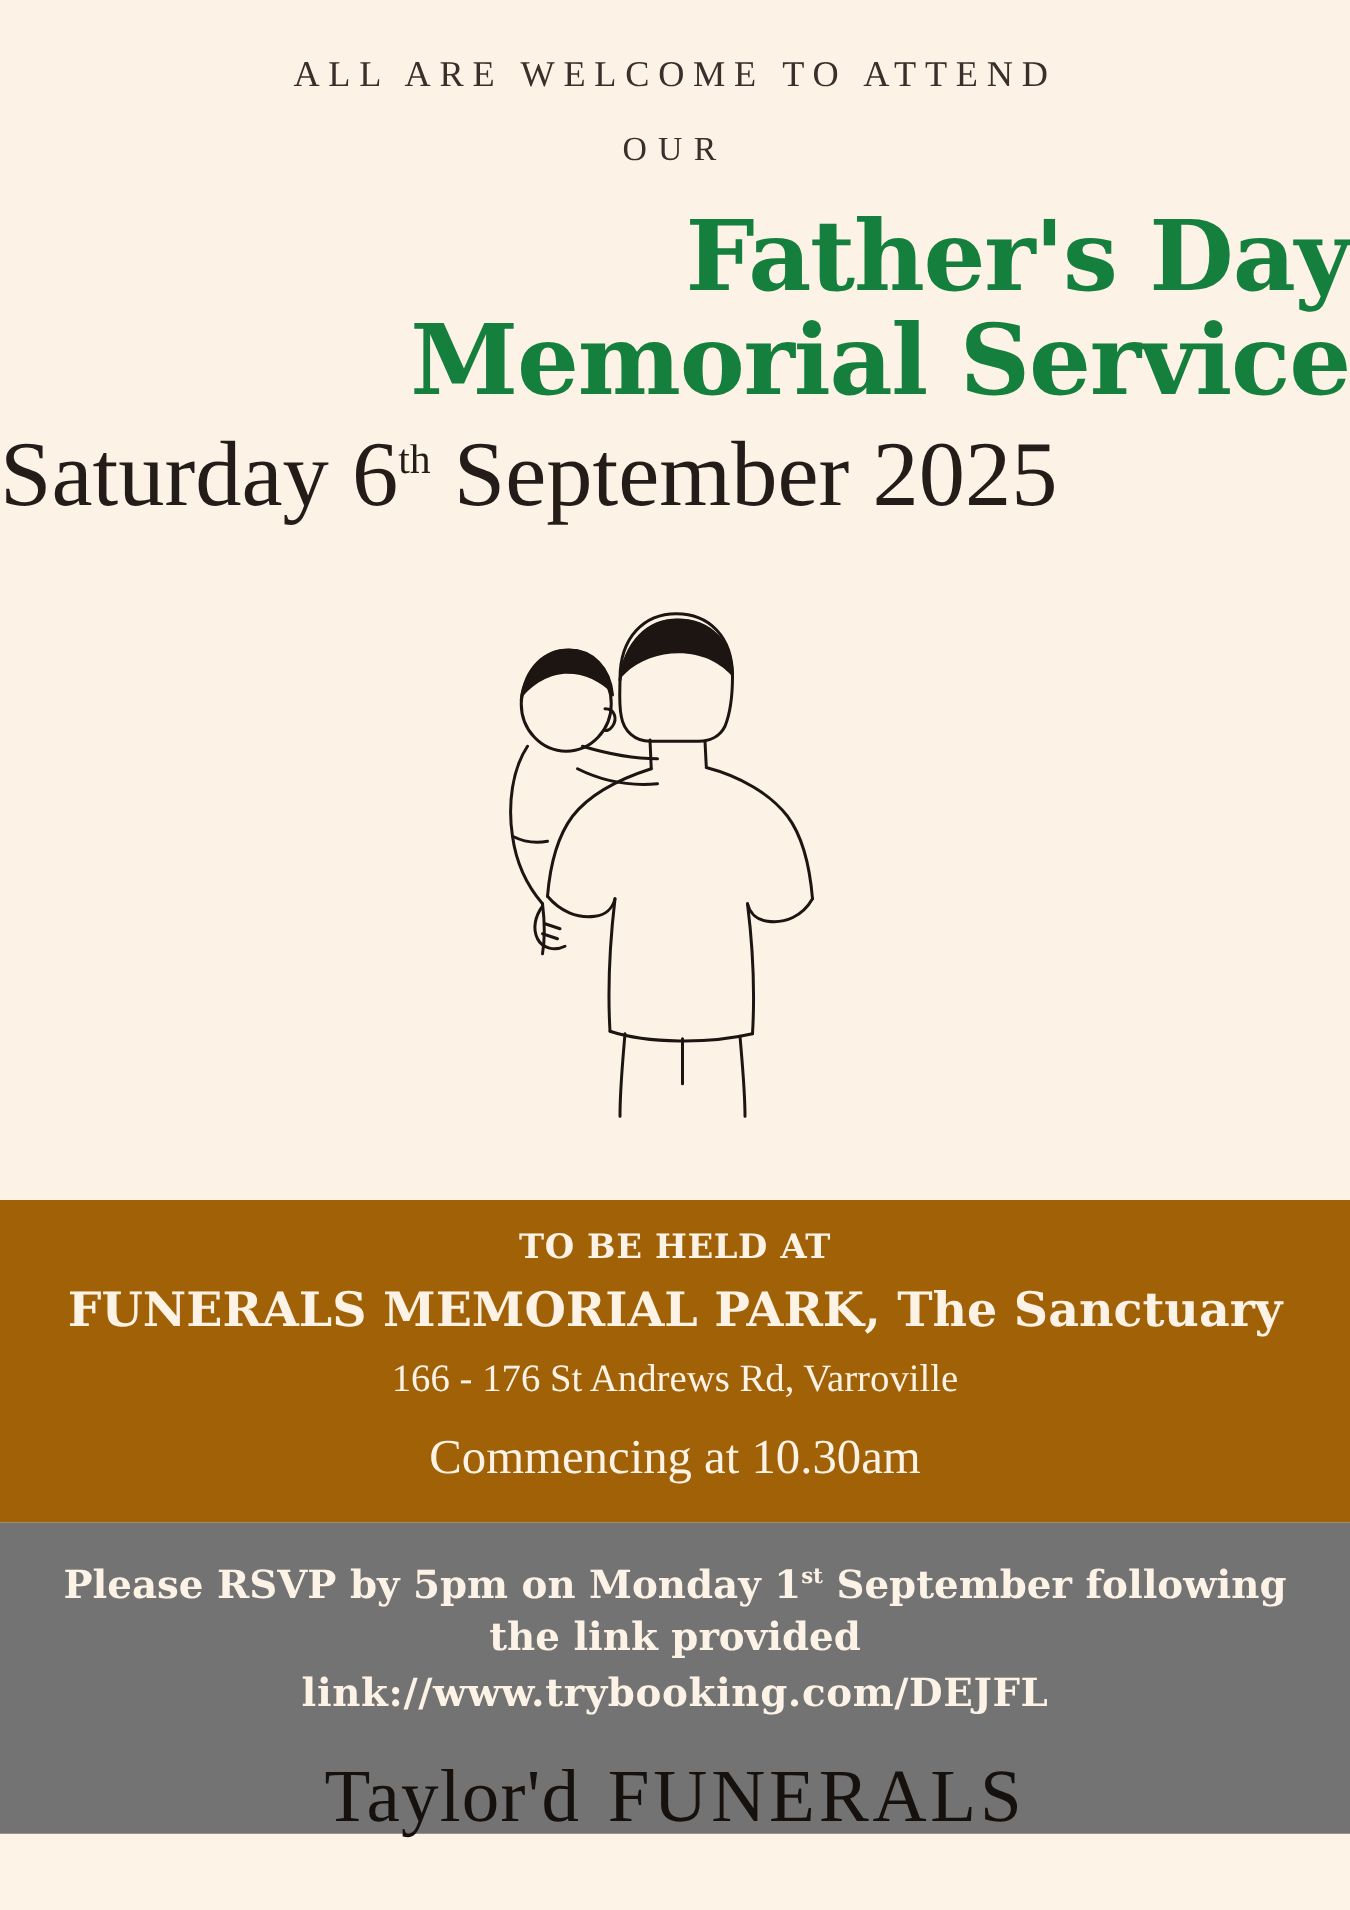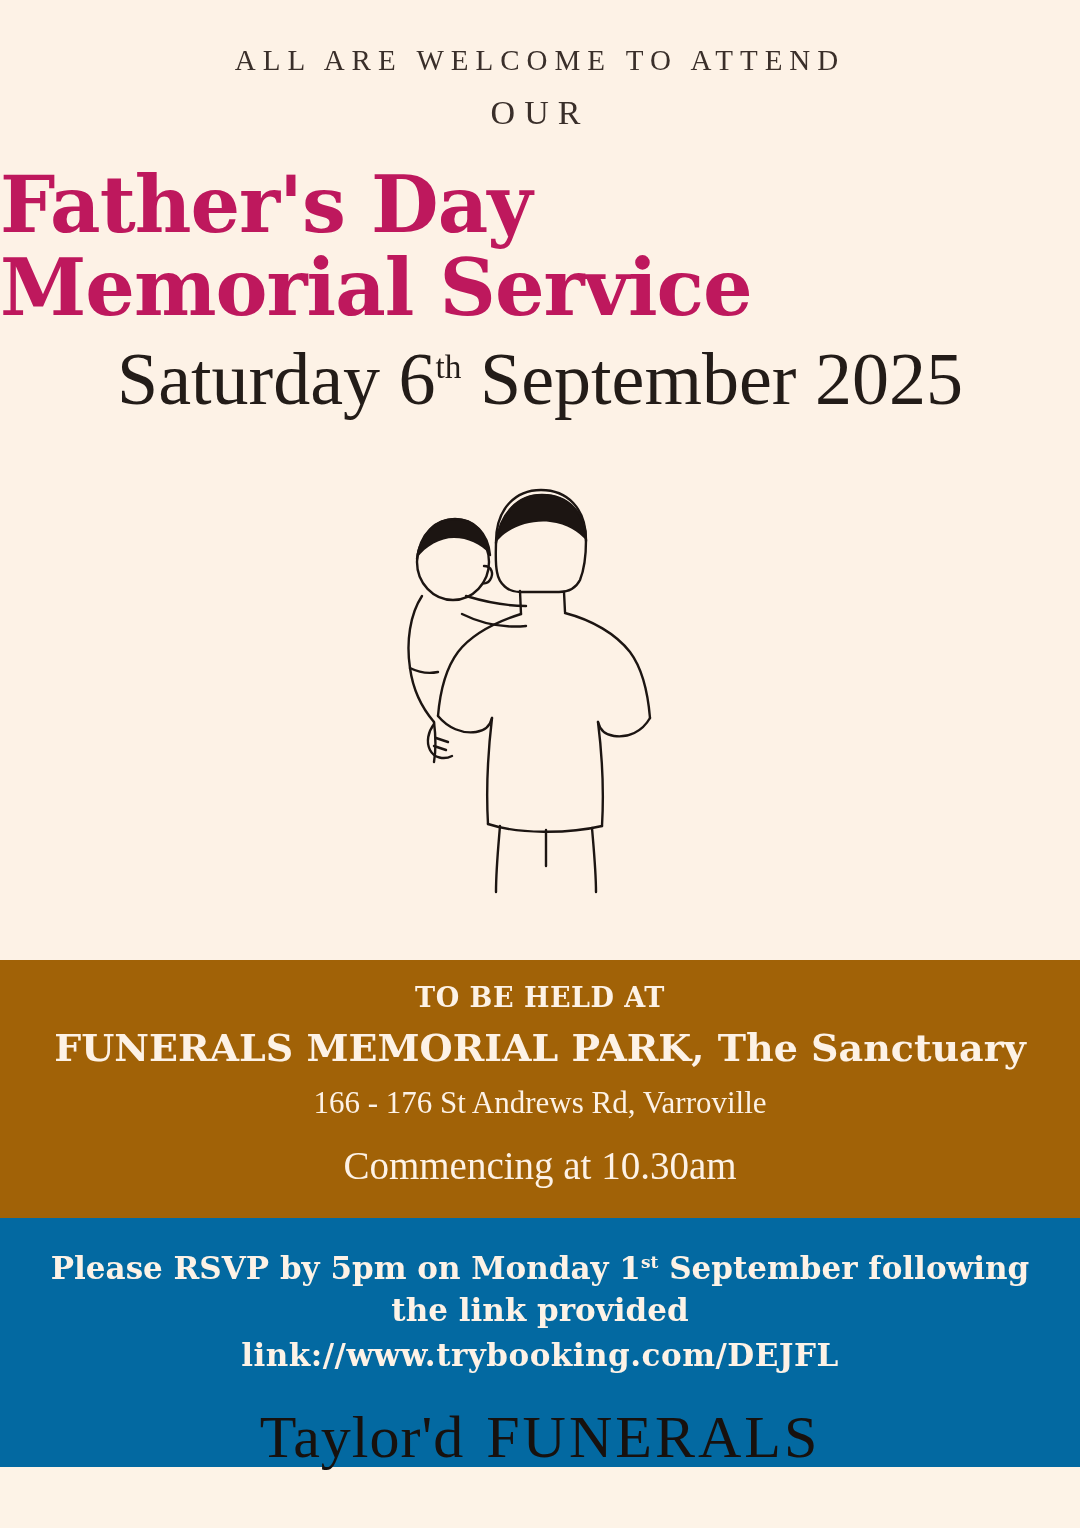--- a/index.html
+++ b/index.html
@@ -38,39 +38,38 @@
     font-family: "Liberation Serif", serif;
     color: #3a2f2a;
     letter-spacing: 7px;
     font-size: 29px;
     line-height: 1.55;
     font-weight: 400;
   }
   .eyebrow .line2 {
     display: block;
     letter-spacing: 9px;
-    font-size: 34px;
-    margin-top: 4px;
+    font-size: 27px;
+    margin-top: 16px;
   }
 
   .title {
-    text-align: left;
-    font-family: "DejaVu Serif", serif;
-    font-weight: 700;
-    color: #be185d;
+    text-align: right;
+    font-family: "DejaVu Serif", serif;
+    font-weight: 700;
+    color: #15803d;
     font-size: 78px;
     line-height: 0.99;
     margin-top: 26px;
     letter-spacing: -1px;
   }
   .title .l1 { display: block; }
   .title .l2 { display: block; margin-top: 6px; }
 
   .date {
-    text-align: center;
     font-family: "Liberation Serif", serif;
     color: #231c18;
     font-size: 74px;
     line-height: 1;
     margin-top: 16px;
     font-weight: 400;
   }
   .date sup {
     font-size: 0.45em;
     vertical-align: super;
@@ -118,21 +117,21 @@
     margin-bottom: 18px;
   }
   .venue-time {
     font-family: Liberation Serif, serif;
     font-size: 39px;
     line-height: 1.3;
   }
 
   
   .rsvp-band {
-    background: #0369a1;
+    background: #737373;
     color: #fdf2e6;
     text-align: center;
     padding: 30px 48px 0 48px;
     box-sizing: border-box;
     flex: 1 1 auto;
     display: flex;
     flex-direction: column;
     justify-content: flex-start;
   }
   .rsvp-text {

